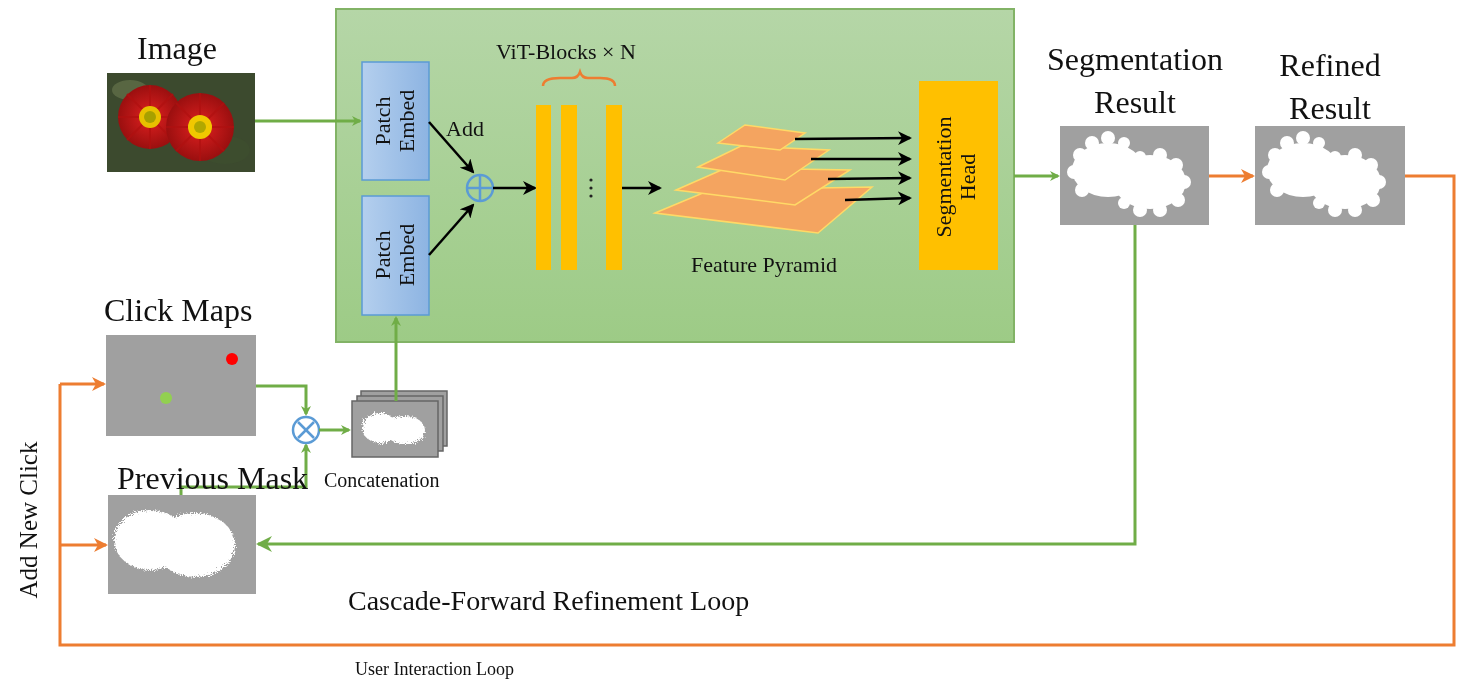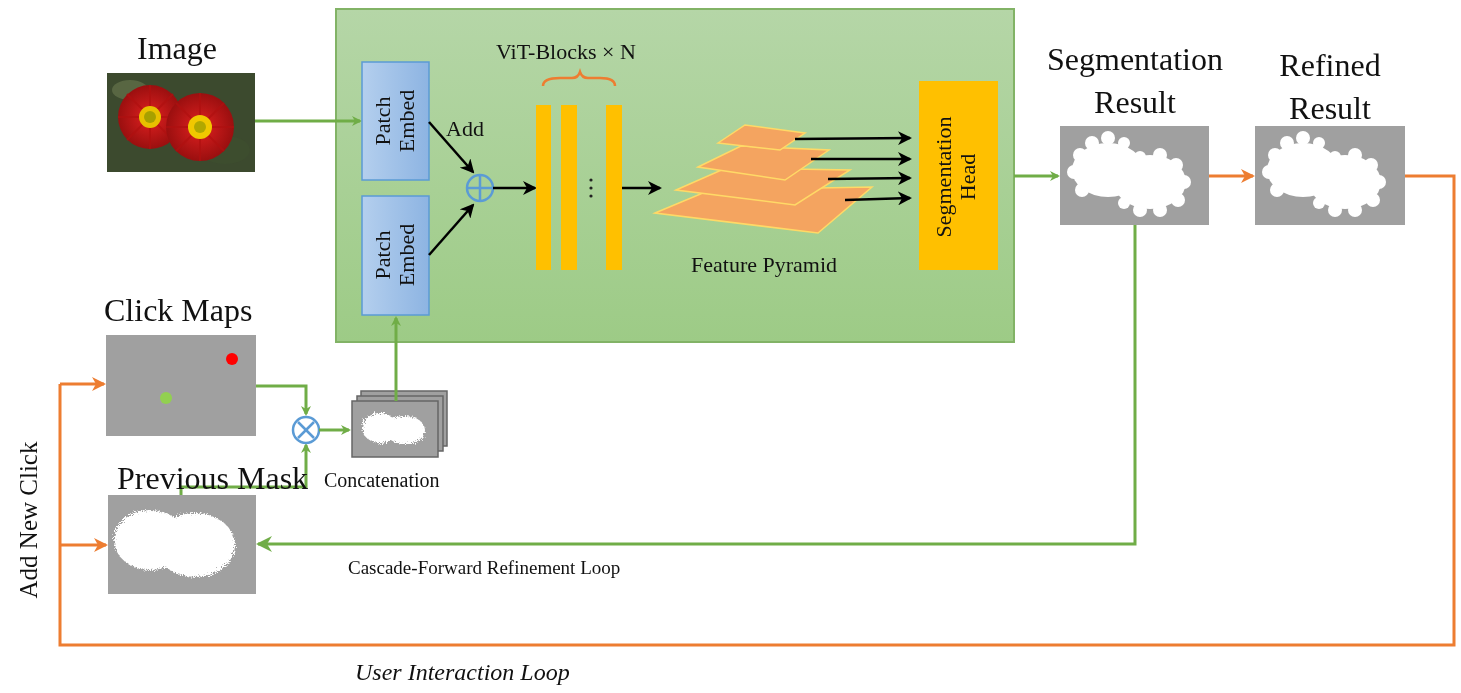--- a/index.html
+++ b/index.html
@@ -238,16 +238,16 @@
 </div>
 <div class="lbl big centered" style="left:1230px; top:44px; width:200px;">
   <div>Refined</div>
   <div>Result</div>
 </div>
 
 <div class="lbl big" style="left:104px; top:292px;">Click Maps</div>
 <div class="lbl big" style="left:85px; top:460px;margin-left:32px;">Previous Mask</div>
 <div class="lbl small" style="left:324px; top:469px;">Concatenation</div>
 
-<div class="lbl mid" style="left:348px; top:557px; font-size:19px;">Cascade-Forward Refinement Loop</div>
-<div class="lbl mid" style="left:355px; top:659px; font-size:24px;font-style:italic;">User Interaction Loop</div>
+<div class="lbl mid" style="left:348px; top:585px; font-size:28px;">Cascade-Forward Refinement Loop</div>
+<div class="lbl mid" style="left:355px; top:659px; font-size:18px;">User Interaction Loop</div>
 
 <div class="lbl mid vert" style="left:-60px; top:505px; width:180px; height:30px; font-size:25px;">Add New Click</div>
 
 </body></html>

